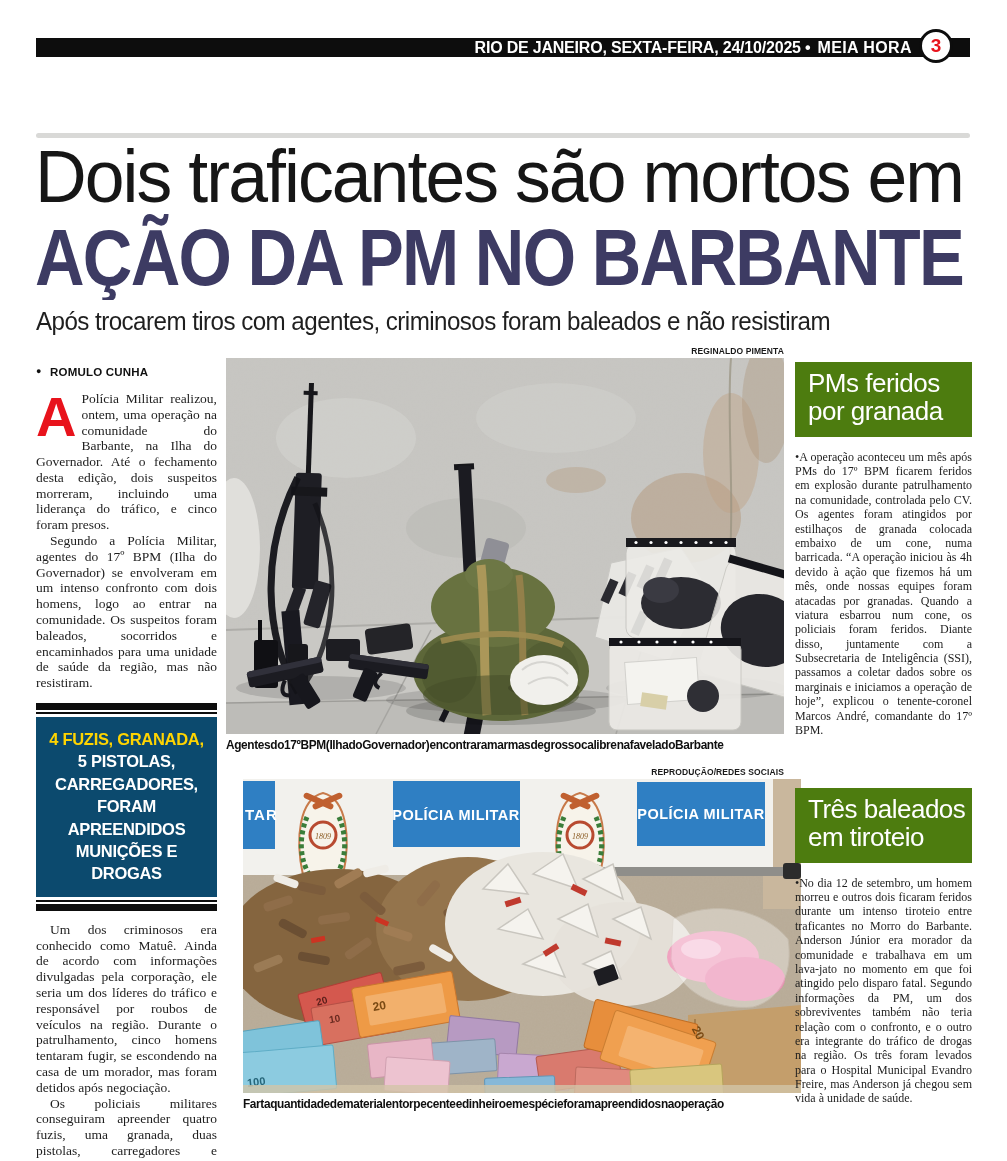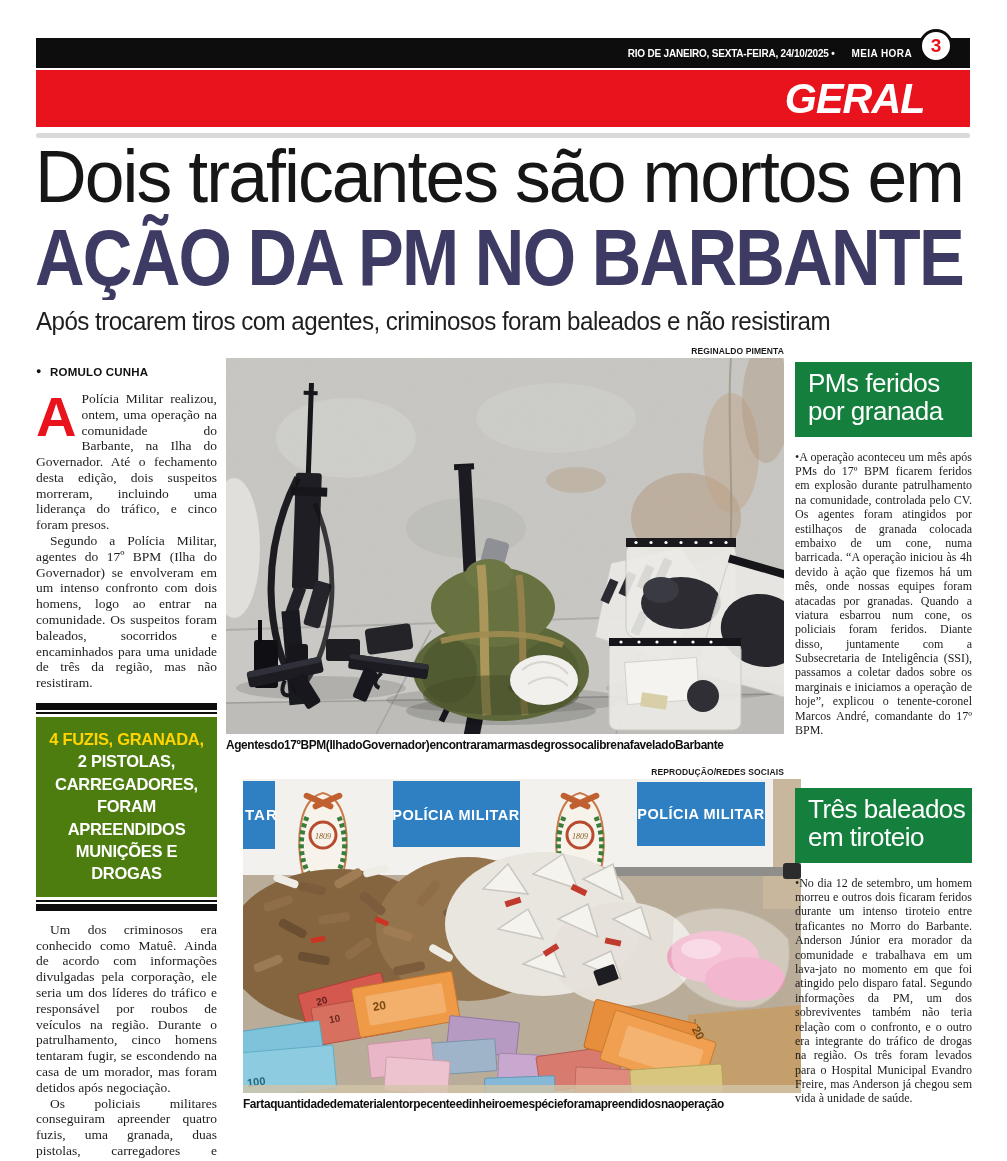--- a/index.html
+++ b/index.html
@@ -1,23 +1,23 @@
 <!DOCTYPE html>
 <html lang="pt-BR"><head>
 <meta charset="utf-8">
 <style>
   html,body{margin:0;padding:0;background:#ffffff;}
   .page{position:relative;width:1007px;height:1161px;background:#fff;overflow:hidden;
         font-family:"Liberation Sans",sans-serif;color:#1a1a1a;}
 
   
-  .masthead-bar{position:absolute;left:36px;top:38px;width:934px;height:30px;background:#0d0d0d;
+  .masthead-bar{position:absolute;left:36px;top:38px;width:934px;height:19px;background:#0d0d0d;
     color:#fff;display:flex;align-items:center;justify-content:flex-end;padding-right:58px;
-    box-sizing:border-box;font-size:10px;font-weight:bold;letter-spacing:-0.2px;white-space:nowrap;}
-  .masthead-bar .brand{margin-left:17px;letter-spacing:0.4px;}
+    box-sizing:border-box;font-size:16px;font-weight:bold;letter-spacing:-0.2px;white-space:nowrap;}
+  .masthead-bar .brand{margin-left:7px;letter-spacing:0.4px;}
   .page-circle{position:absolute;left:919px;top:29px;width:34px;height:34px;border-radius:50%;
     background:#fff;border:3px solid #0d0d0d;box-sizing:border-box;color:#e8131c;font-weight:bold;
     font-size:19px;display:flex;align-items:center;justify-content:center;z-index:6;}
   .section-banner{position:absolute;left:36px;top:70px;width:934px;height:57px;background:#e8131c;
     display:flex;align-items:center;justify-content:flex-end;padding-right:46px;box-sizing:border-box;}
   .section-label{color:#fff;font-size:43px;font-weight:bold;font-style:italic;letter-spacing:-1px;
     transform:scaleX(0.96);transform-origin:right center;}
   .top-divider{position:absolute;left:36px;top:133px;width:934px;height:5px;background:#d9d9d7;border-radius:3px;}
 
   
@@ -33,57 +33,54 @@
     text-align:justify;margin:0;color:#1d1d1d;text-indent:14px;}
   .article-body p.first{text-indent:0;}
   .dropcap{float:left;font-family:"Liberation Sans",sans-serif;font-weight:bold;font-size:56px;
     line-height:0.8;color:#e8131c;margin:4px 5px 0 0;}
 
   .stats-wrap{margin:12px 0 11px;}
   .rule-thick{height:7px;background:#0d0d0d;}
   .rule-thin{height:2px;background:#0d0d0d;margin-top:2px;}
   .rule-thin.bottom{margin-top:3px;}
   .rule-thick.bottom{margin-top:2px;}
-  .stats-box{background:#4d7c0f;margin-top:3px;padding:11px 4px 12px;text-align:center;}
+  .stats-box{background:#0c4a6e;margin-top:3px;padding:11px 4px 12px;text-align:center;}
   .stats-line{color:#fff;font-size:16.5px;font-weight:bold;line-height:1.36;letter-spacing:-0.3px;}
   .stats-line.highlight{color:#ffd400;}
 
   
   .center-col{position:absolute;left:226px;top:346px;width:558px;}
   .photo-credit{text-align:right;font-size:8.5px;font-weight:bold;color:#1a1a1a;letter-spacing:0.1px;
     line-height:10px;margin-bottom:2px;}
   .photo-frame svg{display:block;}
   .photo-caption{font-size:12.5px;font-weight:bold;color:#0f0f0f;letter-spacing:-0.4px;word-spacing:-3px;
     margin-top:4px;white-space:nowrap;overflow:hidden;transform:scaleX(0.95);transform-origin:left center;}
   .photo-block + .photo-block{margin-top:15px;margin-left:17px;}
 
   
   .sidebar{position:absolute;left:795px;top:362px;width:177px;height:790px;}
   .side-item{position:absolute;left:0;width:177px;}
   .side-item.first{top:0;}
   .side-item.second{top:426px;}
-  .side-head{background:#15803d;color:#fff;padding:8px 6px 11px 13px;font-size:26px;line-height:1.07;
+  .side-head{background:#4d7c0f;color:#fff;padding:8px 6px 11px 13px;font-size:26px;line-height:1.07;
     letter-spacing:-0.5px;font-weight:400;}
   .side-body{margin-top:13px;font-family:"Liberation Serif",serif;font-size:12px;line-height:1.2;
     text-align:justify;color:#1d1d1d;}
 </style>
 </head>
 <body>
 
 <div class="page">
 
   <div class="masthead-bar">
     <span class="dateline">RIO DE JANEIRO, SEXTA-FEIRA, 24/10/2025 •</span>
     <span class="brand">MEIA HORA</span>
   </div>
   <div class="page-circle">
     <span>3</span>
-  </div>
-  <div class="section-banner">
-    <span class="section-label">GERAL</span>
   </div>
   <div class="top-divider"></div>
 
   <svg class="hl-svg" style="top:139px" width="940" height="78">
     <text x="2" y="63" font-family="Liberation Sans, sans-serif" font-size="74" font-weight="400" fill="#161616" letter-spacing="-2" textLength="928" lengthAdjust="spacingAndGlyphs">Dois traficantes são mortos em</text>
   </svg>
   <svg class="hl-svg" style="top:214px" width="940" height="86">
     <text x="2" y="71" font-family="Liberation Sans, sans-serif" font-size="80" font-weight="700" fill="#3d3b63" letter-spacing="-2" textLength="928" lengthAdjust="spacingAndGlyphs">AÇÃO DA PM NO BARBANTE</text>
   </svg>
   <div class="subhead">Após trocarem tiros com agentes, criminosos foram baleados e não resistiram</div>
@@ -91,28 +88,28 @@
   <div class="left-col">
     <div class="byline">
       <span class="byline-bullet">●</span>
       <span>ROMULO CUNHA</span>
     </div>
     <div class="article-body">
       <p class="first">
         <span class="dropcap">A</span>
         <span>Polícia Militar realizou, ontem, uma operação na comunidade do Barbante, na Ilha do Governador. Até o fechamento desta edição, dois suspeitos morreram, incluindo uma liderança do tráfico, e cinco foram presos.</span>
       </p>
-      <p>Segundo a Polícia Militar, agentes do 17º BPM (Ilha do Governador) se envolveram em um intenso confronto com dois homens, logo ao entrar na comunidade. Os suspeitos foram baleados, socorridos e encaminhados para uma unidade de três da região, mas não resistiram.</p>
+      <p>Segundo a Polícia Militar, agentes do 17º BPM (Ilha do Governador) se envolveram em um intenso confronto com dois homens, logo ao entrar na comunidade. Os suspeitos foram baleados, socorridos e encaminhados para uma unidade de saúde da região, mas não resistiram.</p>
 
       <div class="stats-wrap">
         <div class="rule-thick"></div>
         <div class="rule-thin"></div>
         <div class="stats-box">
           <div class="stats-line highlight">4 FUZIS, GRANADA,</div>
-          <div class="stats-line">2 PISTOLAS,</div>
+          <div class="stats-line">5 PISTOLAS,</div>
           <div class="stats-line">CARREGADORES,</div>
           <div class="stats-line">FORAM APREENDIDOS</div>
           <div class="stats-line">MUNIÇÕES E DROGAS</div>
         </div>
         <div class="rule-thin bottom"></div>
         <div class="rule-thick bottom"></div>
       </div>
 
       <p>Um dos criminosos era conhecido como Matuê. Ainda de acordo com informações divulgadas pela corporação, ele seria um dos líderes do tráfico e responsável por roubos de veículos na região. Durante o patrulhamento, cinco homens tentaram fugir, se escondendo na casa de um morador, mas foram detidos após negociação.</p>
       <p>Os policiais militares conseguiram apreender quatro fuzis, uma granada, duas pistolas, carregadores e munições, além de entorpecentes e um rádio comunicador. Todo o material foi levado para a 37ª DP (Ilha do Governador).</p>

